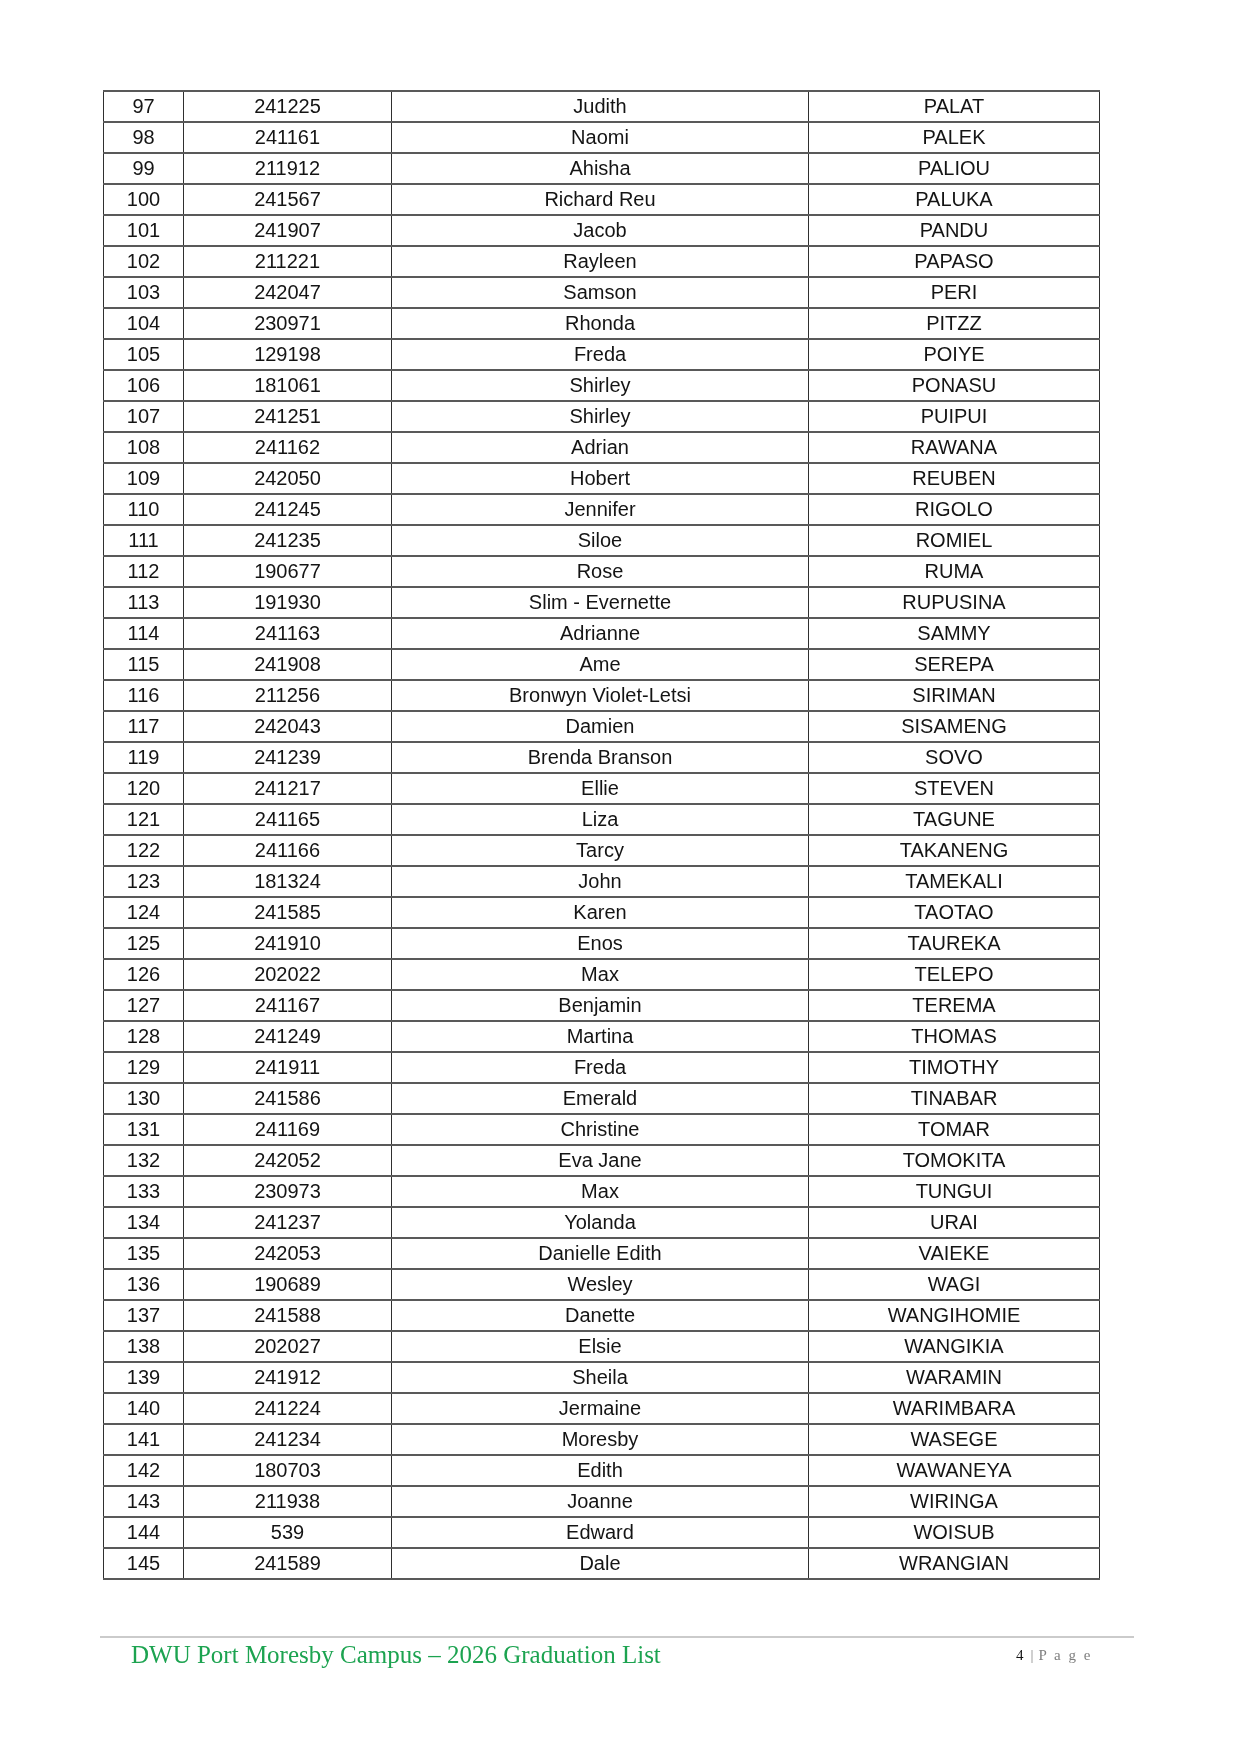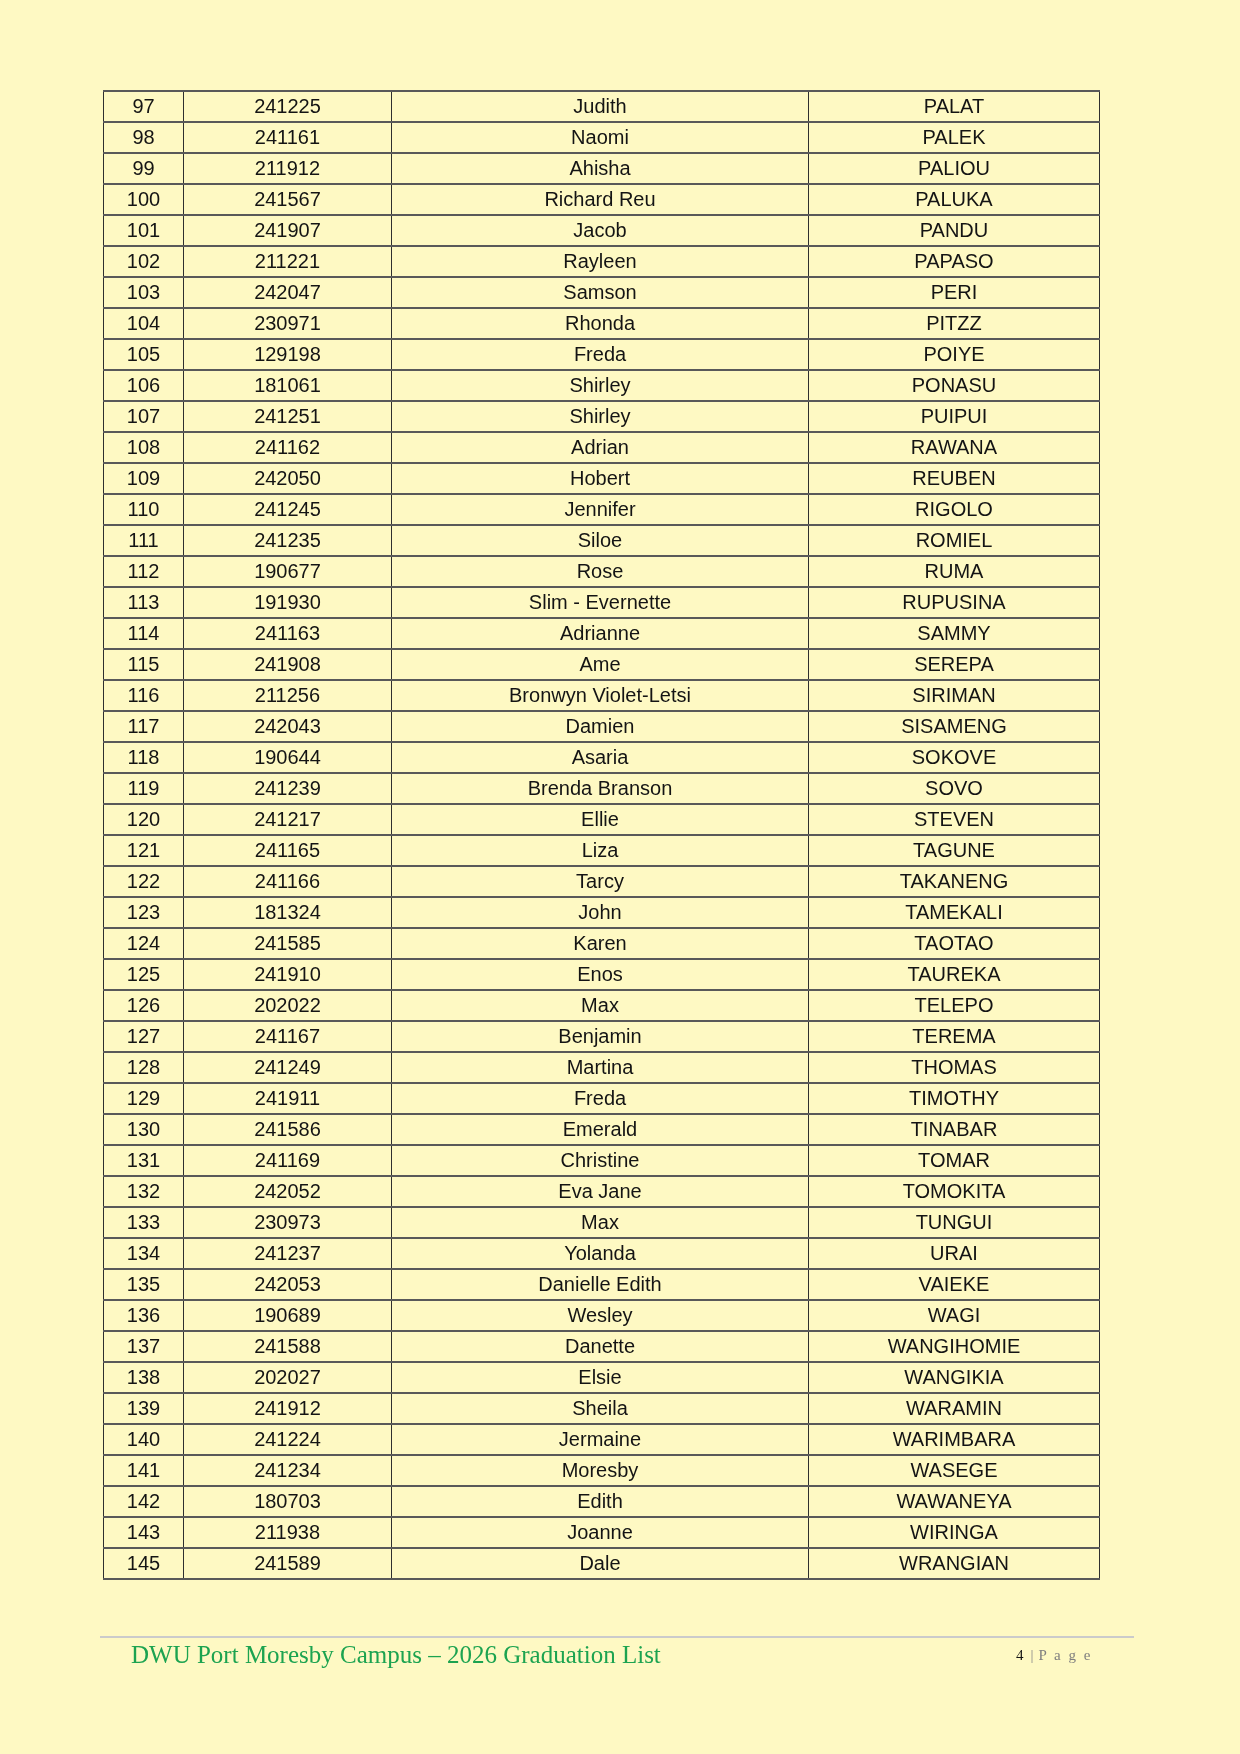--- a/index.html
+++ b/index.html
@@ -1,20 +1,20 @@
 <!DOCTYPE html>
 <html><head>
 <meta charset="utf-8">
 <style>
   html, body { margin: 0; padding: 0; background: #e9e9e9; }
   #page {
     position: relative;
     width: 1240px;
     height: 1754px;
-    background: #fef9c3;
+    background: #ffffff;
     font-family: "Liberation Sans", sans-serif;
     overflow: hidden;
     margin: 0 auto;
   }
   #grad-table {
     position: absolute;
     left: 103px;
     top: 90px;
     width: 996px;
     border-collapse: collapse;
@@ -206,26 +206,20 @@
           <td>Bronwyn Violet-Letsi</td>
           <td>SIRIMAN</td>
         </tr>
         <tr>
           <td>117</td>
           <td>242043</td>
           <td>Damien</td>
           <td>SISAMENG</td>
         </tr>
         <tr>
-          <td>118</td>
-          <td>190644</td>
-          <td>Asaria</td>
-          <td>SOKOVE</td>
-        </tr>
-        <tr>
           <td>119</td>
           <td>241239</td>
           <td>Brenda Branson</td>
           <td>SOVO</td>
         </tr>
         <tr>
           <td>120</td>
           <td>241217</td>
           <td>Ellie</td>
           <td>STEVEN</td>
@@ -362,20 +356,26 @@
           <td>Edith</td>
           <td>WAWANEYA</td>
         </tr>
         <tr>
           <td>143</td>
           <td>211938</td>
           <td>Joanne</td>
           <td>WIRINGA</td>
         </tr>
         <tr>
+          <td>144</td>
+          <td>539</td>
+          <td>Edward</td>
+          <td>WOISUB</td>
+        </tr>
+        <tr>
           <td>145</td>
           <td>241589</td>
           <td>Dale</td>
           <td>WRANGIAN</td>
         </tr>
       </tbody>
   </table>
 
   <div id="footer-rule"></div>
 

